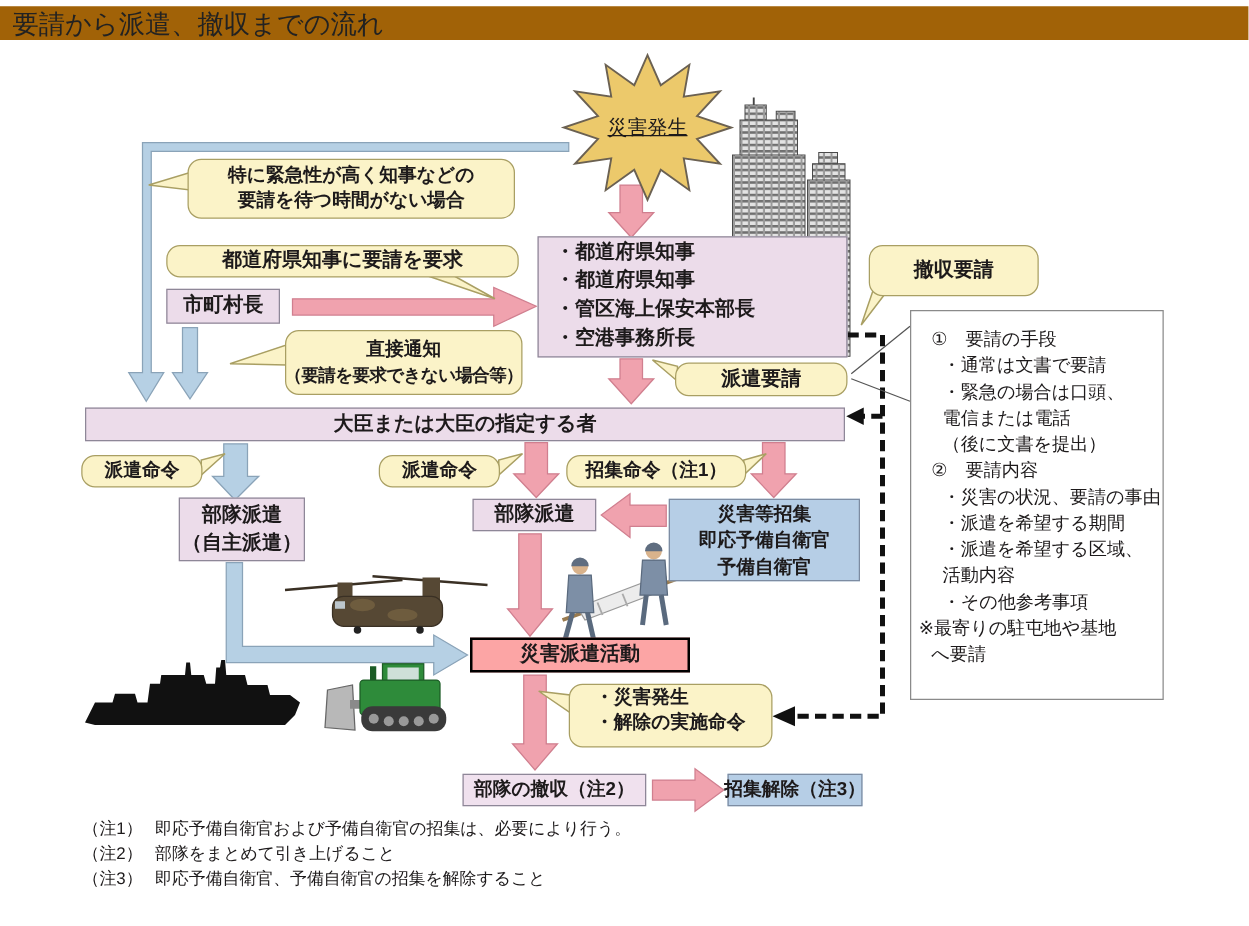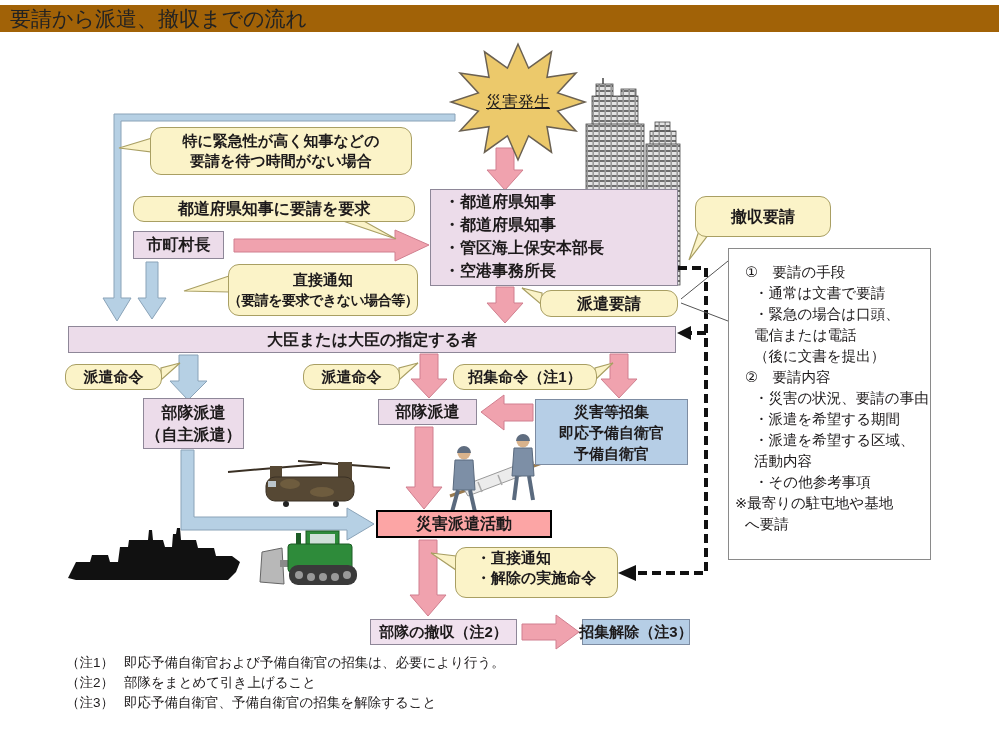--- a/index.html
+++ b/index.html
@@ -194,21 +194,21 @@
 
   <div class="node bbox col" style="left:535px;top:399px;width:153px;height:66px;line-height:21px;">
     <span>災害等招集</span>
     <span>即応予備自衛官</span>
     <span>予備自衛官</span>
   </div>
 
   <div class="node thick" style="left:376px;top:510px;width:176px;height:28px;">災害派遣活動</div>
 
   <div class="node bubble col leftalign" style="left:455px;top:547px;width:163px;height:51px;padding-left:20px;align-items:flex-start;">
-    <span>・直接通知</span>
+    <span>・災害発生</span>
     <span>・解除の実施命令</span>
   </div>
 
   <div class="node pbox" style="left:370px;top:619px;width:147px;height:26px;background:#f0e1ee;font-size:15px;">部隊の撤収（注2）</div>
 
   <div class="node bbox" style="left:582px;top:619px;width:108px;height:26px;">招集解除（注3）</div>
 
   <div class="infobox" style="left:728px;top:248px;width:203px;height:312px;">
     <div class="ind1">①　要請の手段</div>
     <div class="ind2">・通常は文書で要請</div>

